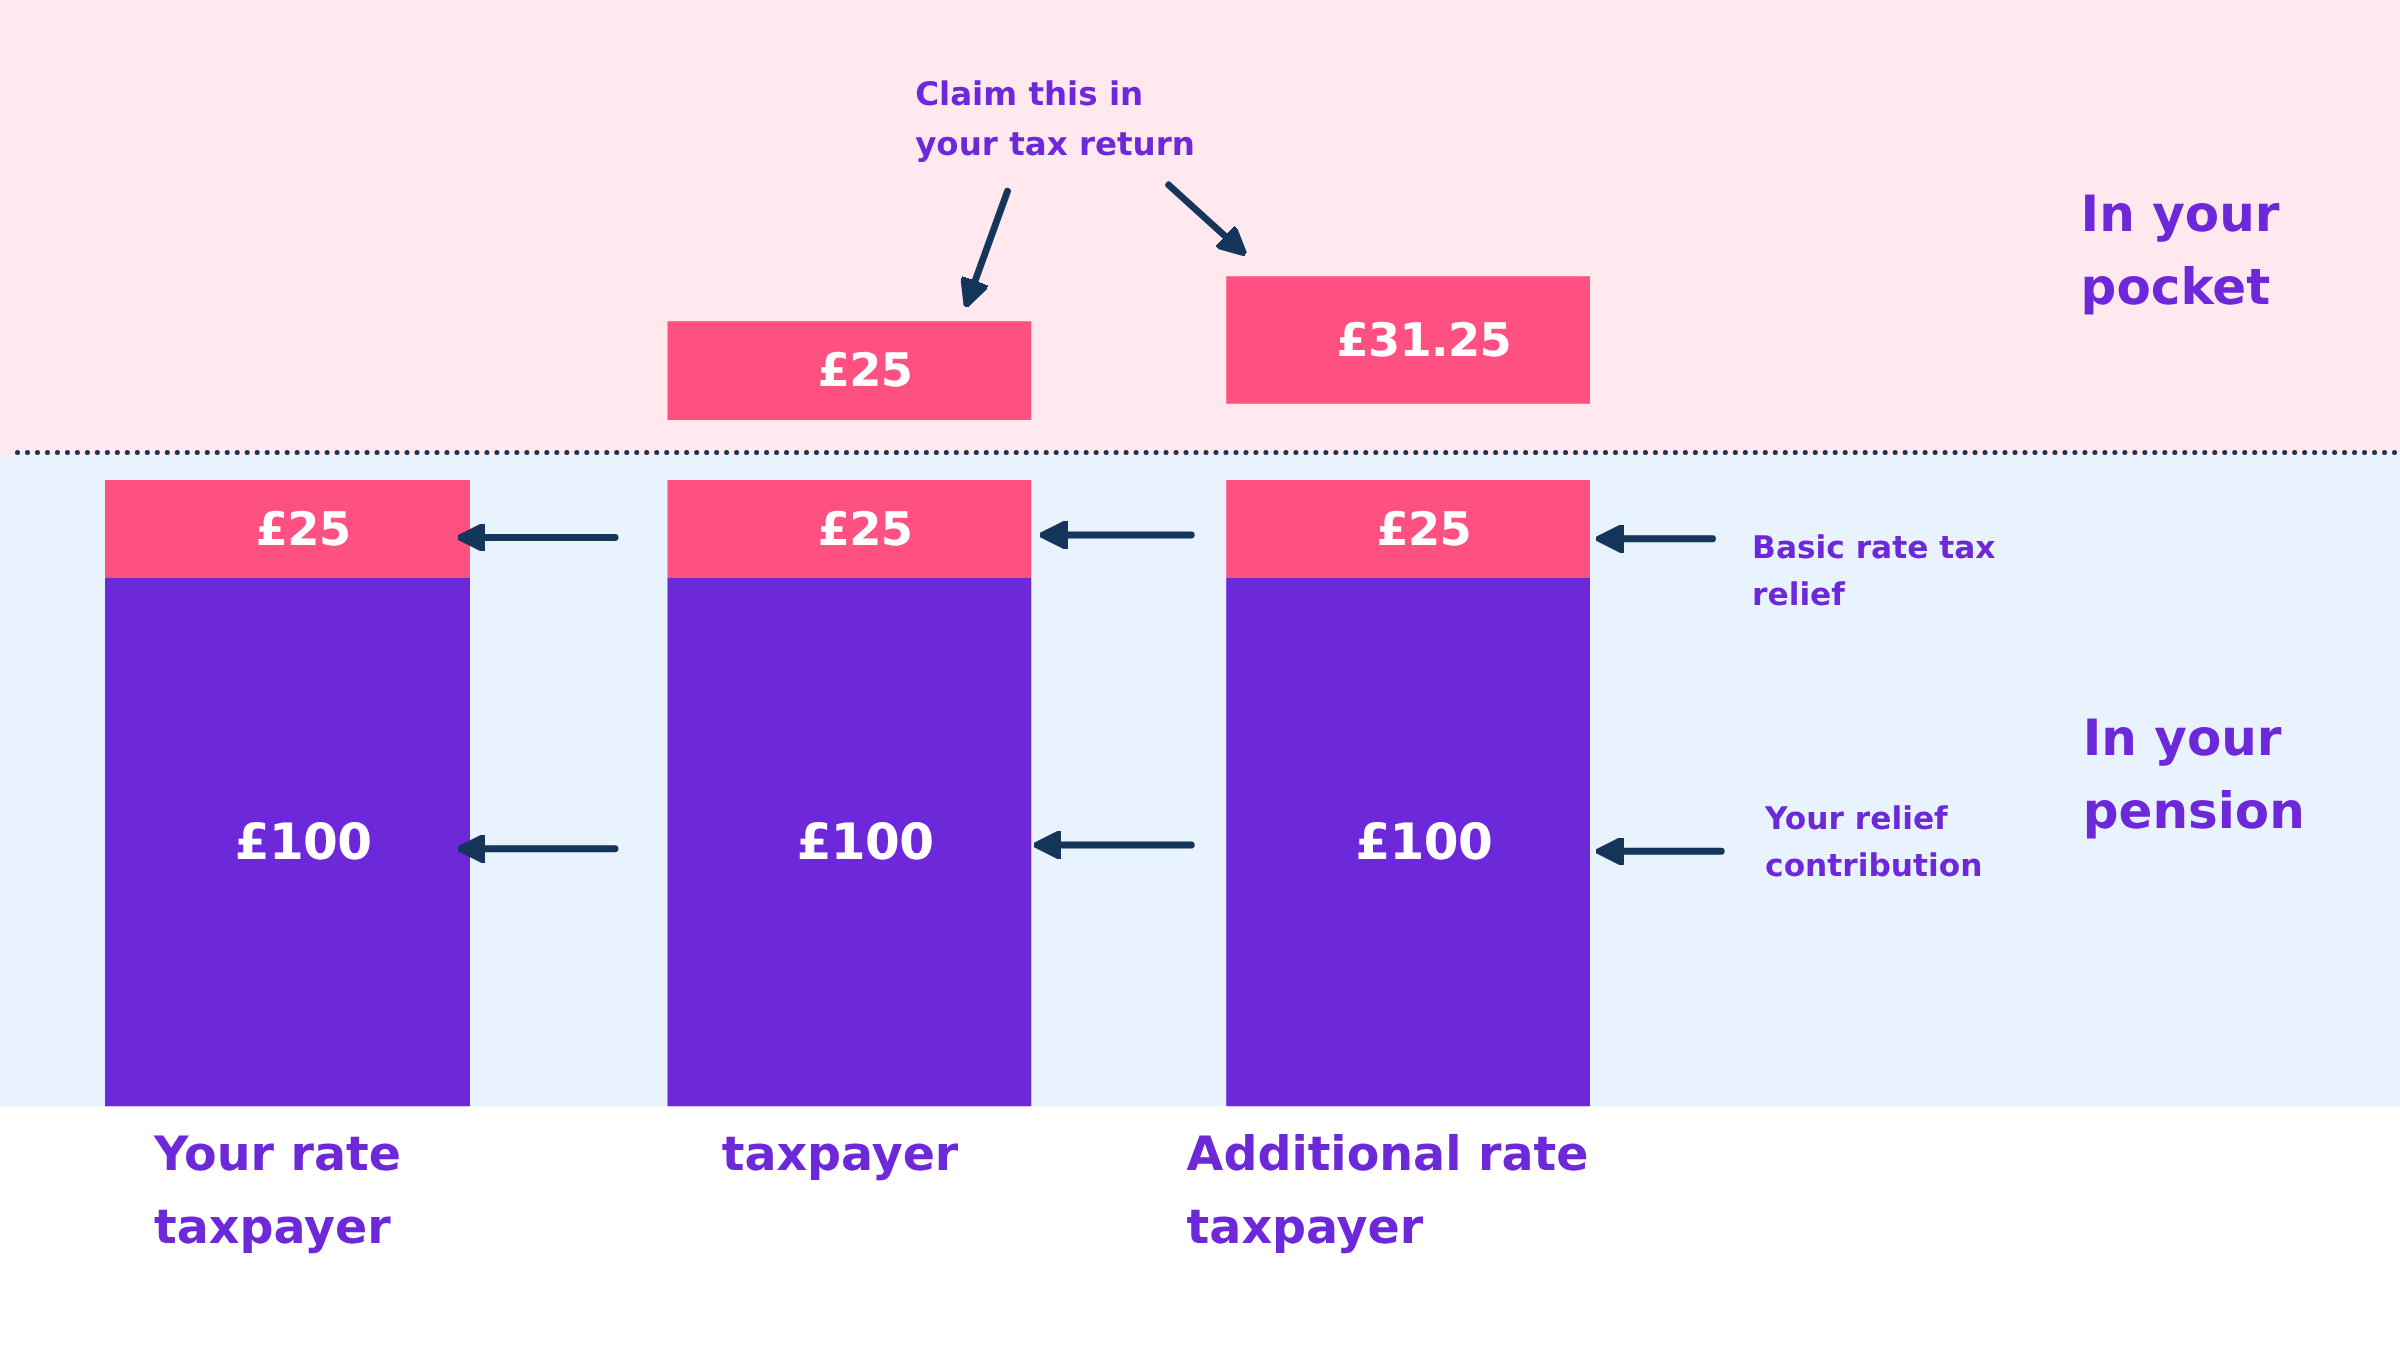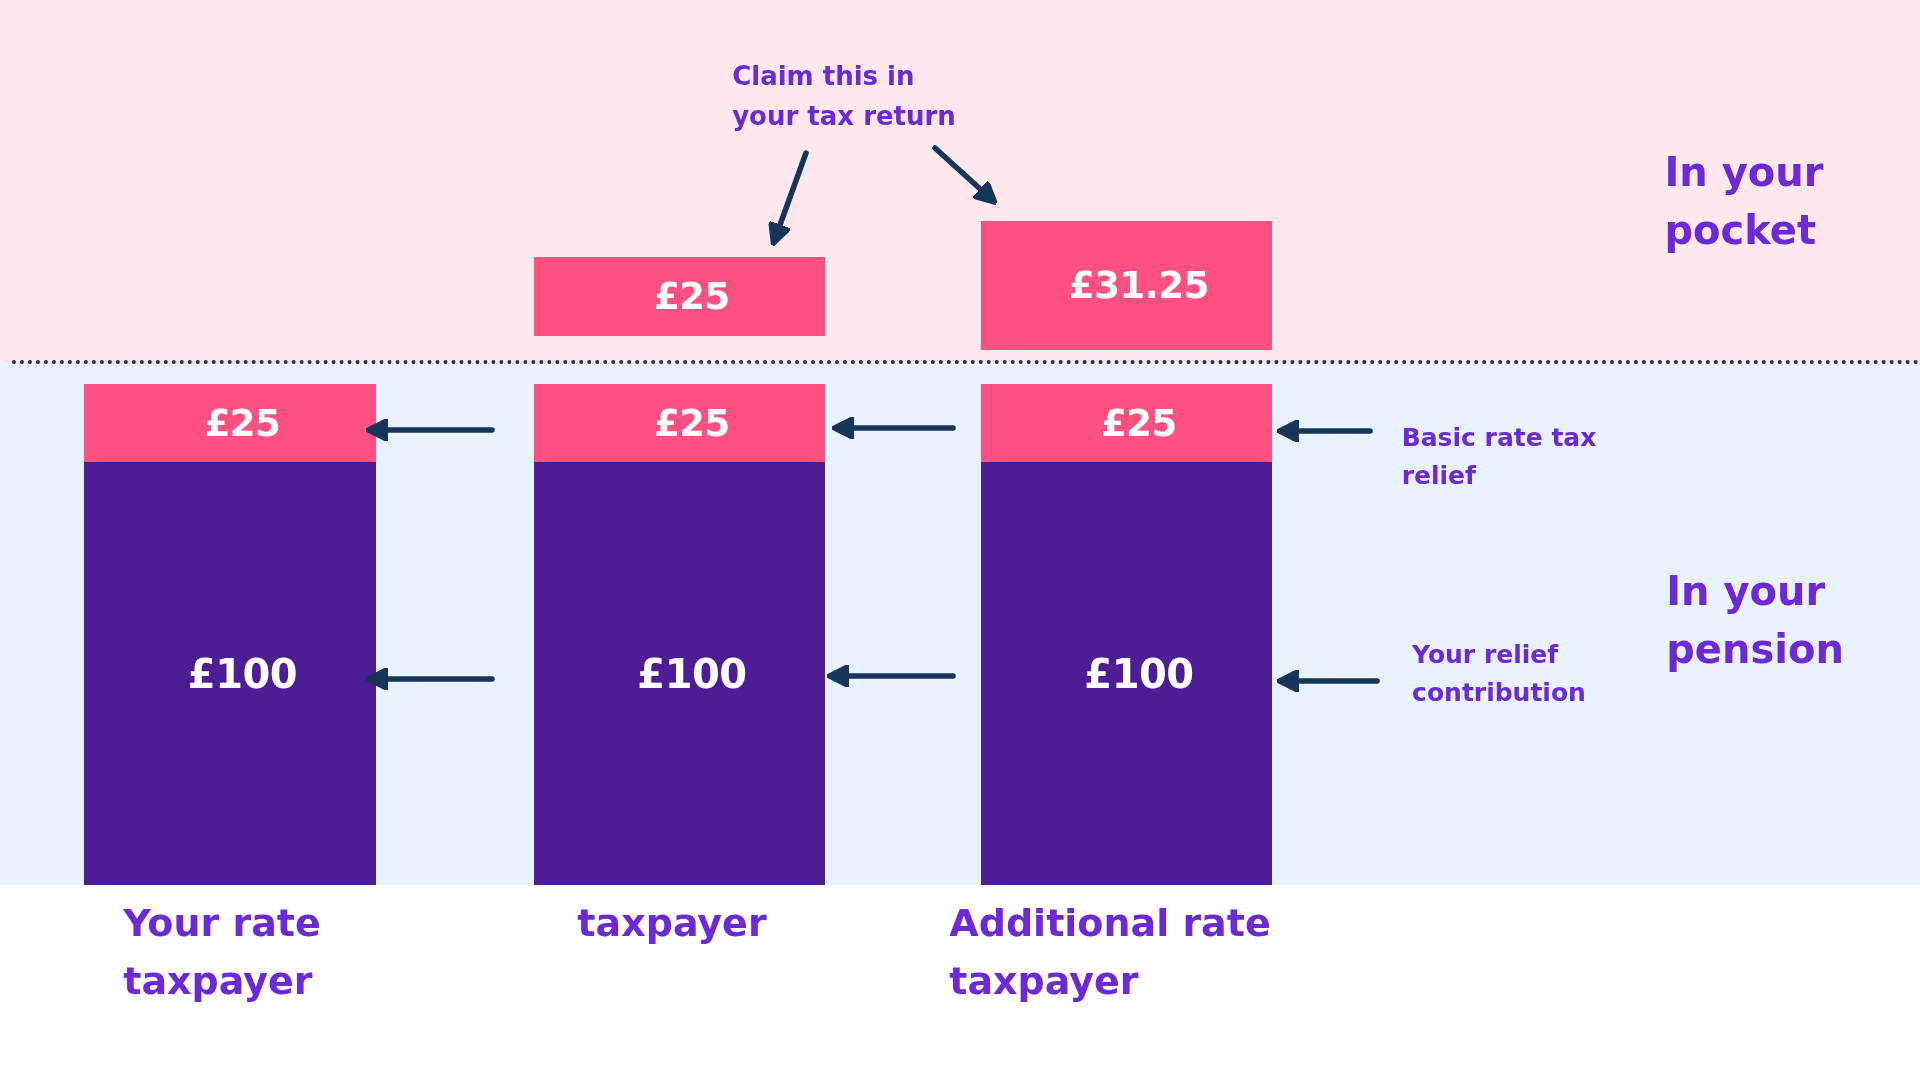--- a/index.html
+++ b/index.html
@@ -14,21 +14,21 @@
     .pension-bg { top: 364px; height: 521px; background: #e8f3fe; }
     .divider {
       position: absolute; left: 12px; width: 1908px; top: 360px; height: 0;
       border-top: 4px dotted #15355a;
     }
     .box {
       position: absolute; display: flex; align-items: center; justify-content: center;
       color: #ffffff; font-weight: 600; letter-spacing: -0.5px; padding-left: 25px;
     }
     .pink { background: #ff5082; }
-    .navy { background: #4c1d95; }
+    .navy { background: #6d28d9; }
     .val { font-size: 37px; }
     .val-lg { font-size: 40px; }
     .txt {
       position: absolute; text-align: left; color: #6d28d9; font-weight: 600;
       transform: translateX(-50%); white-space: nowrap;
     }
     .txt .ln { display: block; }
     .side-label { font-size: 40px; line-height: 58px; }
     .small-label { font-size: 25px; line-height: 38px; }
     .col-label { font-size: 38px; line-height: 58px; }
@@ -51,21 +51,21 @@
 <div class="box pink val" style="left:534px; top:257px; width:266px; height:79px;">
   <span>£25</span>
 </div>
 <div class="box pink val" style="left:534px; top:384px; width:266px; height:78px;">
   <span>£25</span>
 </div>
 <div class="box navy val-lg" style="left:534px; top:462px; width:266px; height:423px;">
   <span>£100</span>
 </div>
 
-<div class="box pink val" style="left:981px; top:221px; width:266px; height:129px;">
+<div class="box pink val" style="left:981px; top:221px; width:266px; height:102px;">
   <span>£31.25</span>
 </div>
 <div class="box pink val" style="left:981px; top:384px; width:266px; height:78px;">
   <span>£25</span>
 </div>
 <div class="box navy val-lg" style="left:981px; top:462px; width:266px; height:423px;">
   <span>£100</span>
 </div>
 
 <div class="txt small-label" style="left:844px; top:56px; font-size:26px; line-height:40px;">

